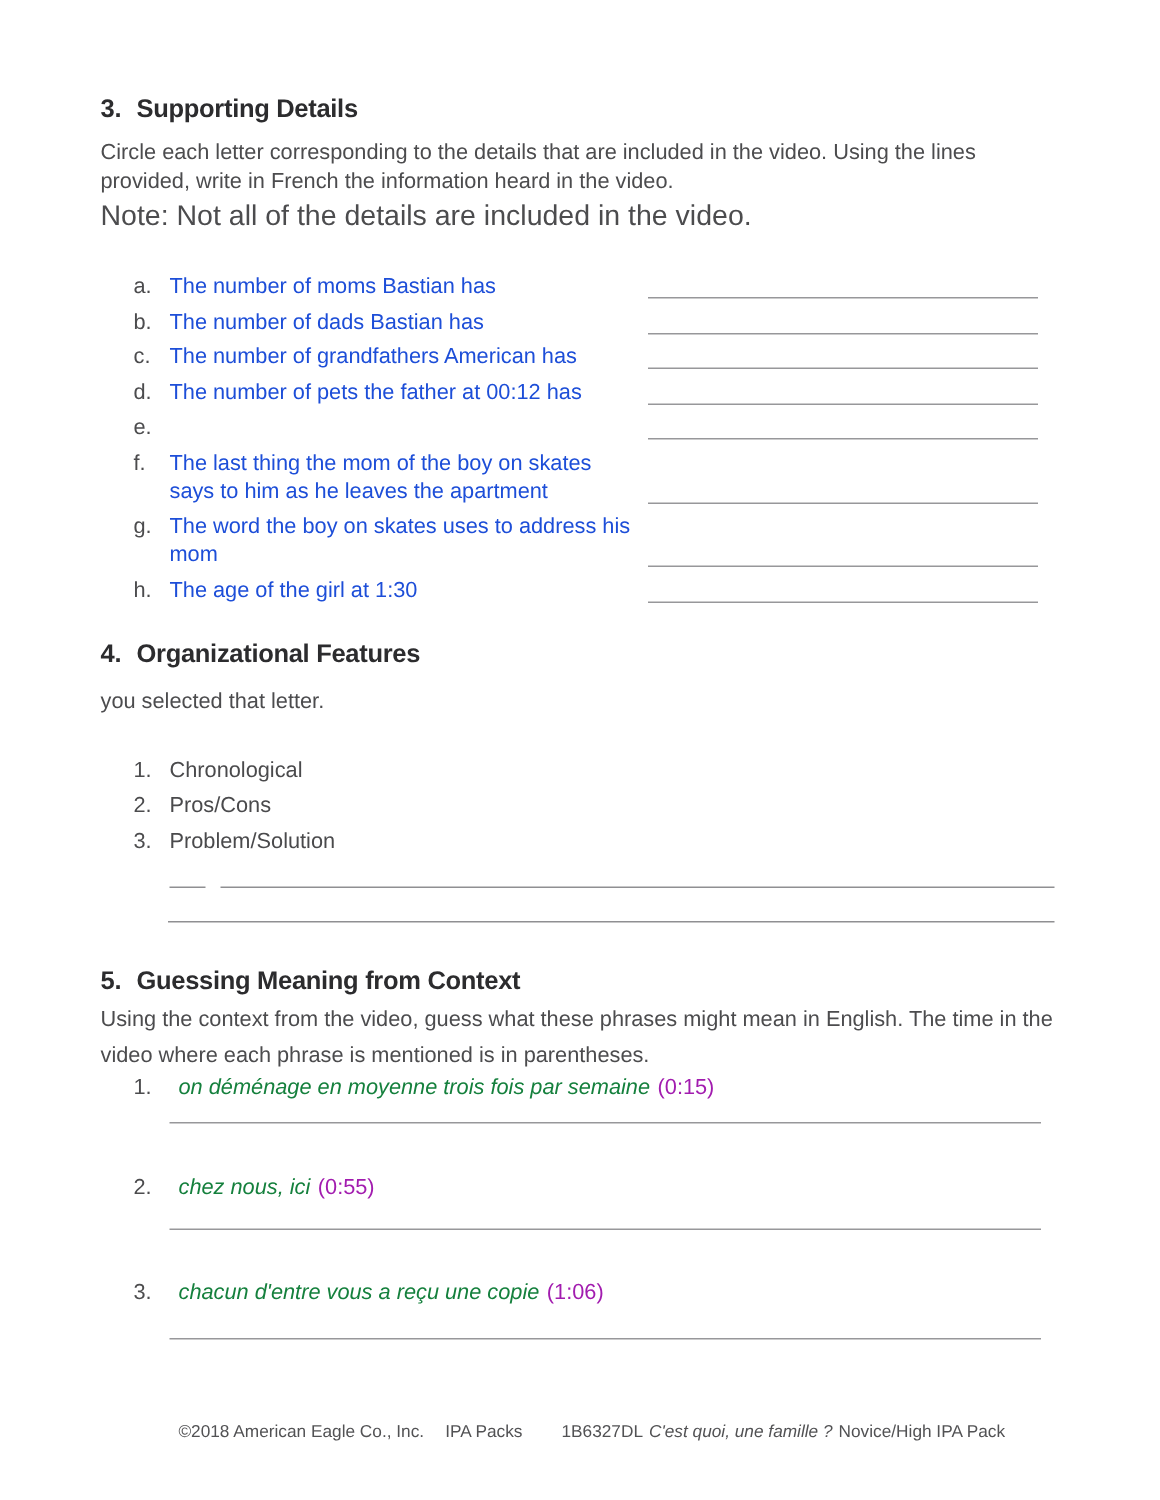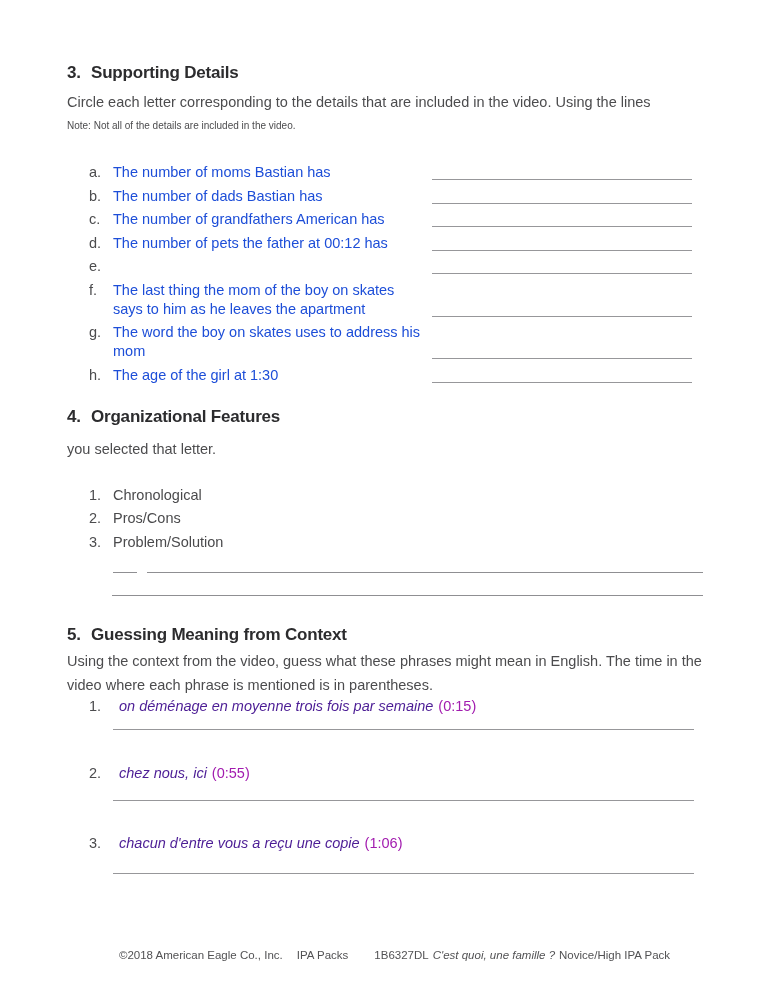--- a/index.html
+++ b/index.html
@@ -12,21 +12,21 @@
 
   
   .sec-head { display:flex; height:22px; line-height:22px; margin-bottom:9px;
               font-weight:700; font-size:17px; color:#2c2c2e; letter-spacing:-0.2px; }
   .sec-head .h-num { flex:0 0 24px; }
 
   
   .instr-line { font-size:14.5px; line-height:19px; color:#4c4c4e; }
   .instr24 .instr-line { line-height:24px; }
   .s3-instr { margin-bottom:4px; }
-  .s3-note  { font-size:10px; line-height:19px; color:#4c4c4e; margin-bottom:28px; }
+  .s3-note  { font-size:19px; line-height:19px; color:#4c4c4e; margin-bottom:28px; }
 
   
   .s3-row { display:flex; font-size:14.5px; line-height:19px; margin-bottom:4.5px; }
   .marker { flex:0 0 24px; margin-left:22px; color:#4c4c4e; }
   .s3-text { width:308px; color:#1d4ed8; }
   .s3-line { width:260px; margin-left:auto; margin-right:14px; align-self:flex-end;
              height:0; border-bottom:1.2px solid #97979a; margin-bottom:2px; }
 
   
   .s4-head { margin-top:21px; }
@@ -35,21 +35,21 @@
   .s4-answers { }
   .s4-row1 { display:flex; margin-top:20px; }
   .s4-short { width:24px; margin-left:46px; height:0; border-bottom:1.4px solid #8f8f92; }
   .s4-long  { flex:1; margin-left:10px; margin-right:3px; height:0; border-bottom:1.4px solid #8f8f92; }
   .s4-row2  { margin-left:45px; margin-right:3px; margin-top:22px; height:0; border-bottom:1.4px solid #8f8f92; }
 
   
   .s5-head { margin-top:28px; margin-bottom:3px; }
   .s5-instr { margin-bottom:0; }
   .s5-row { display:flex; font-size:14.5px; line-height:19px; }
-  .s5-phrase { font-style:italic; color:#4c1d95; margin-left:6px; }
+  .s5-phrase { font-style:italic; color:#15803d; margin-left:6px; }
   .s5-time { font-style:normal; color:#a21caf; margin-left:5px; }
   .s5-line { margin-left:46px; margin-right:12px; height:0; border-bottom:1.2px solid #97979a; }
   .mt13{margin-top:13px;} .mt34{margin-top:34px;} .mt17{margin-top:17px;}
   .mt33{margin-top:33px;} .mt20{margin-top:20px;}
 
   
   .footer { position:absolute; left:16px; right:0; top:948px; display:flex; justify-content:center;
             align-items:baseline; font-size:11.5px; line-height:14px; color:#525254; }
   .footer .gap14 { display:inline-block; width:14px; }
   .footer .gap26 { display:inline-block; width:26px; }
@@ -61,20 +61,21 @@
 
 <div class="page">
   <div class="content">
 
     <div class="sec-head">
       <span class="h-num">3.</span>
       <span>Supporting Details</span>
     </div>
     <div class="s3-instr">
       <div class="instr-line">Circle each letter corresponding to the details that are included in the video. Using the lines</div>
+      <div class="instr-line">provided, write in French the information heard in the video.</div>
     </div>
     <div class="s3-note">Note: Not all of the details are included in the video.</div>
 
     <div>
       <div class="s3-row">
         <span class="marker">a.</span>
         <span class="s3-text">The number of moms Bastian has</span>
         <span class="s3-line"></span>
       </div>
       <div class="s3-row">

